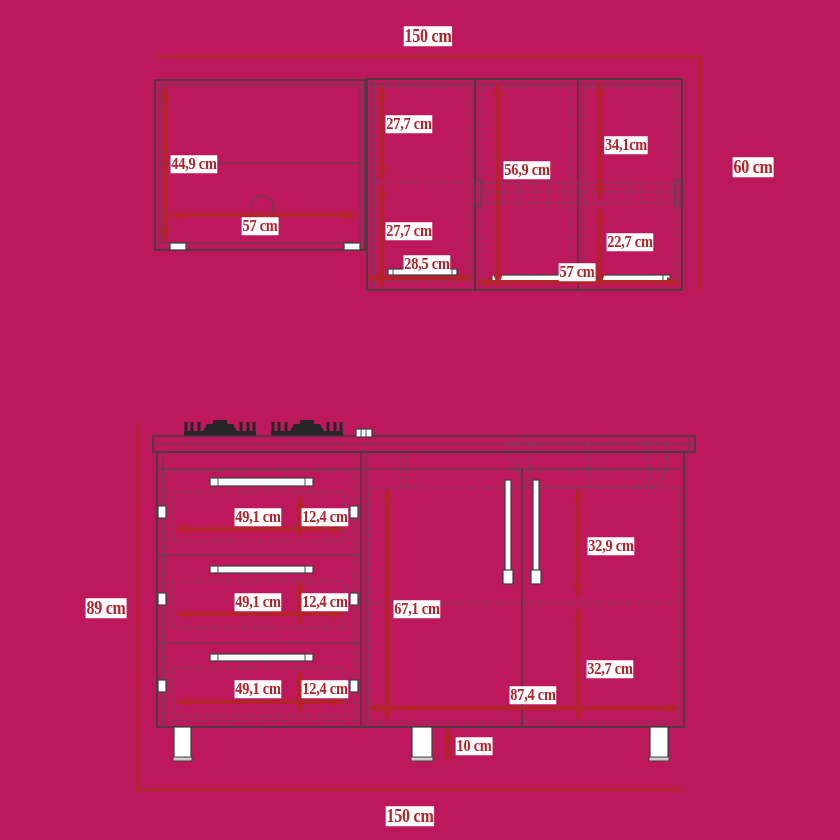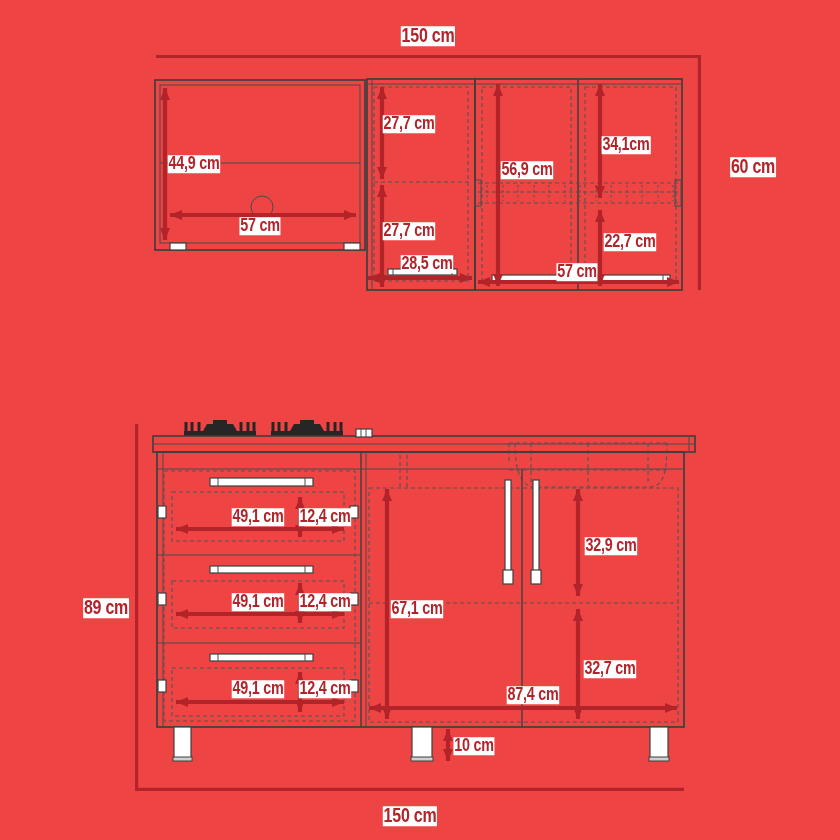--- a/index.html
+++ b/index.html
@@ -1,17 +1,17 @@
 <!DOCTYPE html>
 <html><head>
 <meta charset="utf-8">
 <style>
   html,body{margin:0;padding:0;background:#fff;}
-  .canvas{position:relative;width:840px;height:840px;background:#ef4444;overflow:hidden;
-          font-family:Liberation Sans, sans-serif;}
+  .canvas{position:relative;width:840px;height:840px;background:#be185d;overflow:hidden;
+          font-family:Liberation Serif, serif;}
   svg{position:absolute;left:0;top:0;}
   .lbl{position:absolute;color:#b3232a;font-weight:bold;font-size:17.5px;line-height:1;
        white-space:nowrap;transform:translate(-50%,-50%) scaleX(.82);letter-spacing:-.3px;
        background:#fff;padding:0 1px;}
   .lbl.major{font-size:19.5px;}
   .ln{stroke:#3f3f3f;fill:none;}
   .thin{stroke:#4a4a4a;stroke-width:1;fill:none;}
   .dash{stroke:#555;stroke-width:1.1;fill:none;stroke-dasharray:4 3;}
   .dash2{stroke:#555;stroke-width:1;fill:none;stroke-dasharray:2.5 2.5;}
   .dim{stroke:#b3232a;stroke-width:4.2;fill:none;}

